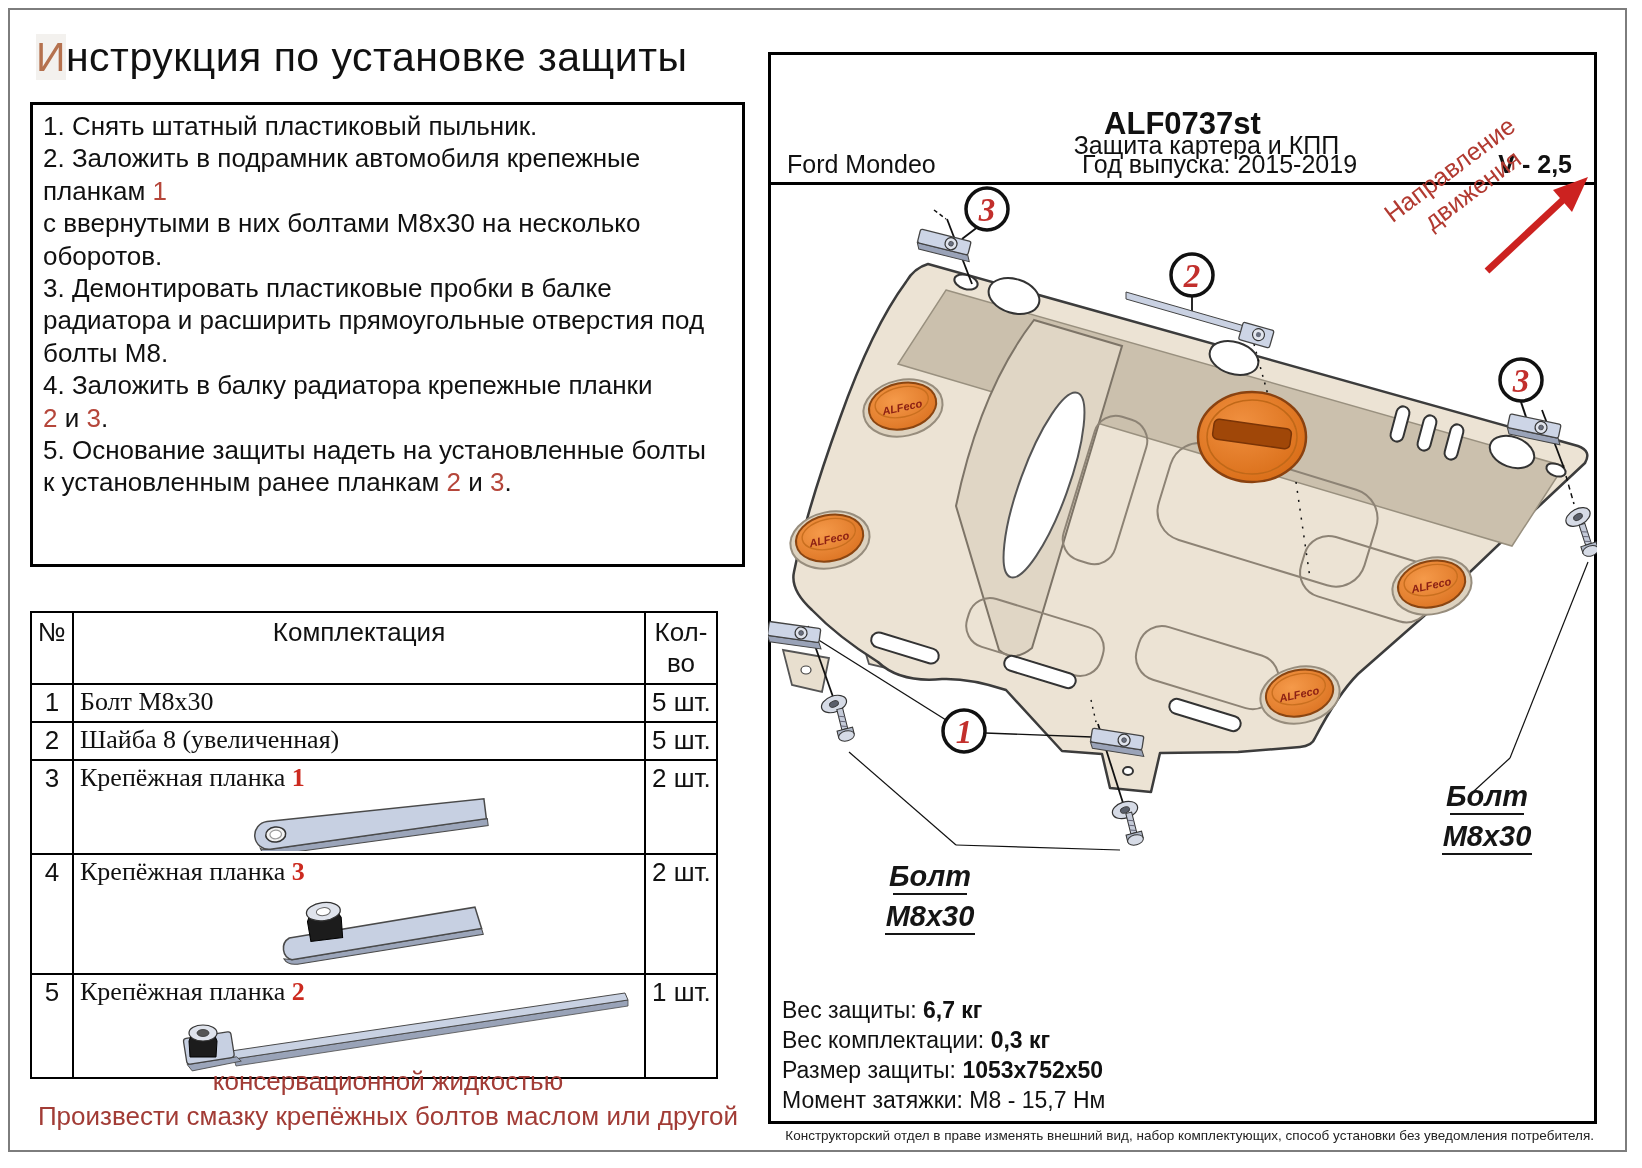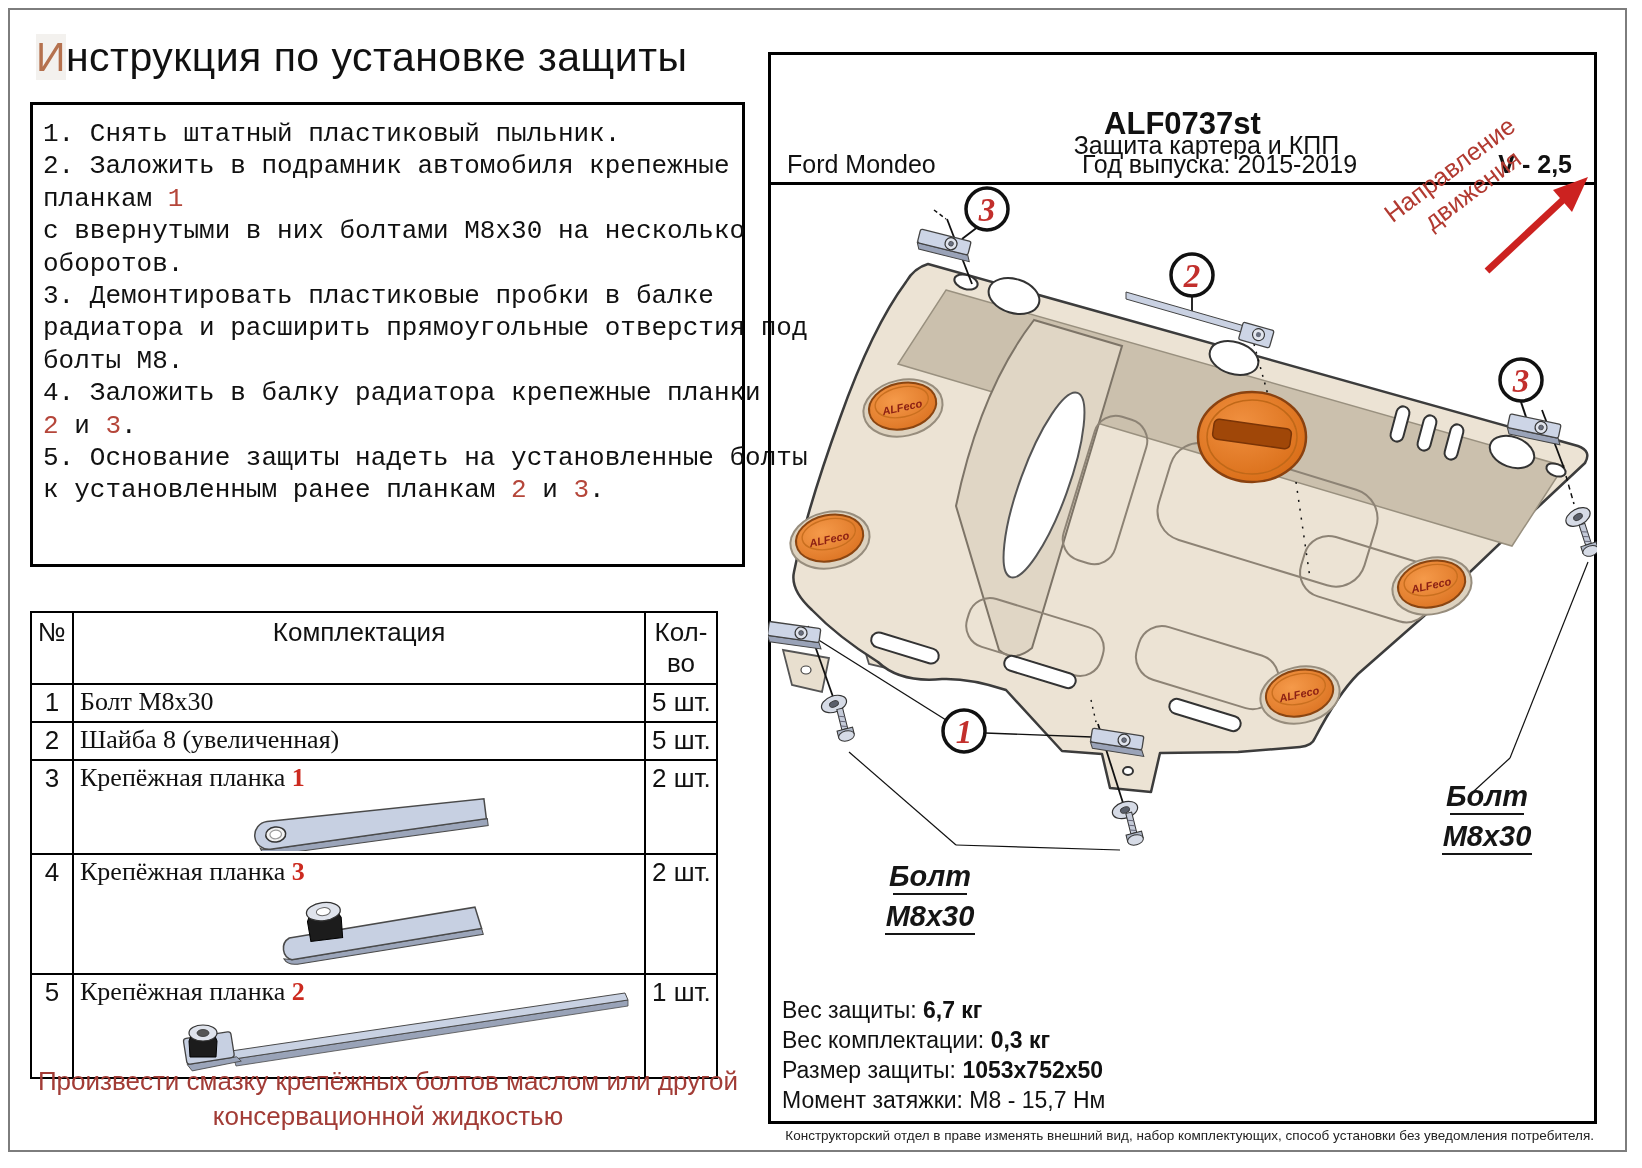--- a/index.html
+++ b/index.html
@@ -8,21 +8,21 @@
     font-family:"Liberation Sans",sans-serif;color:#111;overflow:hidden;
   }
   .abs{position:absolute;}
   
   #page-frame{left:8px;top:8px;width:1615px;height:1140px;border:2px solid #7d7d7d;}
   
   #doc-title{left:36px;top:34px;font-size:41px;letter-spacing:.5px;white-space:nowrap;}
   #doc-title .first{color:#b5714e;background:#f3f1ee;}
   #instructions-box{
     left:30px;top:102px;width:715px;height:465px;border:3px solid #000;box-sizing:border-box;
-    padding:13px 10px;font-size:26px;line-height:32.4px;white-space:nowrap;font-family:Liberation Mono, monospace;
+    padding:5px 10px;font-size:26px;line-height:32.4px;white-space:nowrap;
   }
   .seg-red{color:#b5463a;}
   .seg-redb{color:#cc2a1f;font-weight:bold;}
   .seg-b{font-weight:bold;}
   #parts-table{left:30px;top:611px;width:686px;border-collapse:collapse;table-layout:fixed;}
   #parts-table th,#parts-table td{
     border:2px solid #000;font-size:26px;font-weight:normal;
     padding:2px 6px;vertical-align:top;overflow:visible;
   }
   #parts-table th{text-align:center;padding:4px 2px;}
@@ -152,22 +152,22 @@
         <ellipse cx="24" cy="54" rx="14" ry="8" fill="#dfe3ec" stroke="#333" stroke-width="1.2"></ellipse>
         <ellipse cx="24" cy="54" rx="6" ry="3.5" fill="#555" stroke="#333" stroke-width="0.8"></ellipse>
       </svg>
     </td>
     <td class="cell-qty">1 шт.</td>
   </tr>
 </tbody>
   </table>
 
 <div class="abs" id="lube-note">
+  <div>консервационной жидкостью</div>
   <div>Произвести смазку крепёжных болтов маслом или другой</div>
-  <div>консервационной жидкостью</div>
 </div>
 
 <div class="abs" id="panel-box">
   <div id="panel-header">
     <div id="panel-code">ALF0737st</div>
     <div id="panel-subrow">
       <div id="panel-model">Ford Mondeo</div>
       <div id="panel-years">Год выпуска: 2015-2019</div>
       <div id="panel-engine">V - 2,5</div>
     </div>

